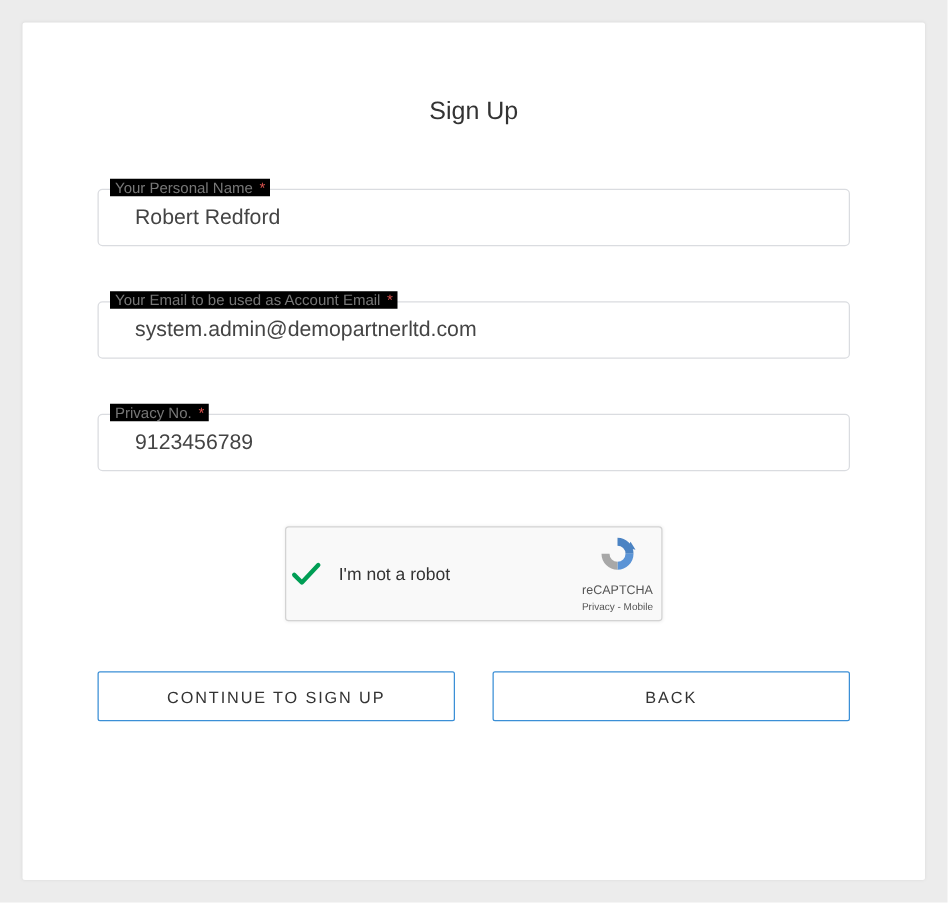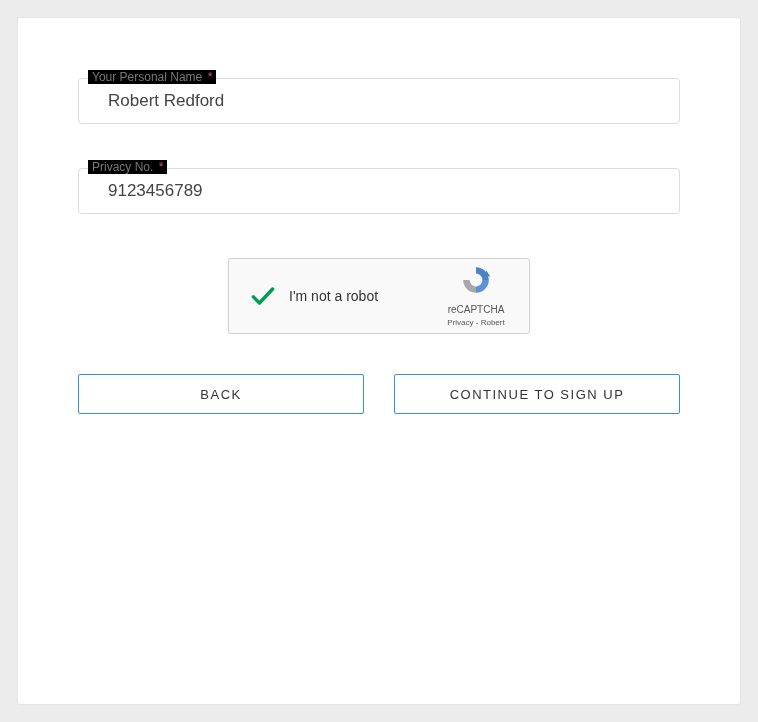--- a/index.html
+++ b/index.html
@@ -61,21 +61,21 @@
     }
     .captcha {
       width: 302px;
       height: 76px;
       background: #F9F9F9;
       border: 1px solid #D3D3D3;
       border-radius: 3px;
       box-shadow: 0 0 3px rgba(0,0,0,0.08);
       display: flex;
       align-items: center;
-      padding: 0 20px;
+      padding: 0 2px;
       position: relative;
     }
     .captcha-check {
       width: 28px;
       height: 28px;
       display: flex;
       align-items: center;
       justify-content: center;
       margin-right: 12px;
     }
@@ -109,29 +109,37 @@
       letter-spacing: 1.5px;
       border-radius: 2px;
       cursor: pointer;
       font-family: inherit;
     }
   </style>
 </head>
 <body>
 
 <div class="card">
+  <h1 class="title">Sign Up</h1>
 
   <div class="field">
     <label class="field-label">
       <span>Your Personal Name</span>
       <span class="req">*</span>
     </label>
     <input class="field-input" type="text" value="Robert Redford" style="">
   </div>
 
+  <div class="field">
+    <label class="field-label">
+      <span>Your Email to be used as Account Email</span>
+      <span class="req">*</span>
+    </label>
+    <input class="field-input" type="text" value="system.admin@demopartnerltd.com" style="">
+  </div>
 
   <div class="field">
     <label class="field-label">
       <span>Privacy No.</span>
       <span class="req">*</span>
     </label>
     <input class="field-input" type="text" value="9123456789" style="">
   </div>
 
   <div class="captcha-wrap">
@@ -146,23 +154,23 @@
         <div class="logo">
           <svg width="32" height="32" viewBox="0 0 40 40">
             <path d="M20 4 A16 16 0 0 1 36 20 L28 20 A8 8 0 0 0 20 12 Z" fill="#4B83C3"></path>
             <path d="M36 20 A16 16 0 0 1 20 36 L20 28 A8 8 0 0 0 28 20 Z" fill="#5B94D6"></path>
             <path d="M20 36 A16 16 0 0 1 4 20 L12 20 A8 8 0 0 0 20 28 Z" fill="#A8A8A8"></path>
             <polygon points="33,8 38,16 30,14" fill="#4B83C3"></polygon>
           </svg>
         </div>
         <div class="brand">reCAPTCHA</div>
         <div class="links">
-          <a href="#">Privacy</a><span> - </span><a href="#">Robert</a>
+          <a href="#">Privacy</a><span> - </span><a href="#">Mobile</a>
         </div>
       </div>
     </div>
   </div>
 
   <div class="btn-row">
+    <button class="btn">CONTINUE TO SIGN UP</button>
     <button class="btn">BACK</button>
-    <button class="btn">CONTINUE TO SIGN UP</button>
   </div>
 </div>
 
 </body></html>

